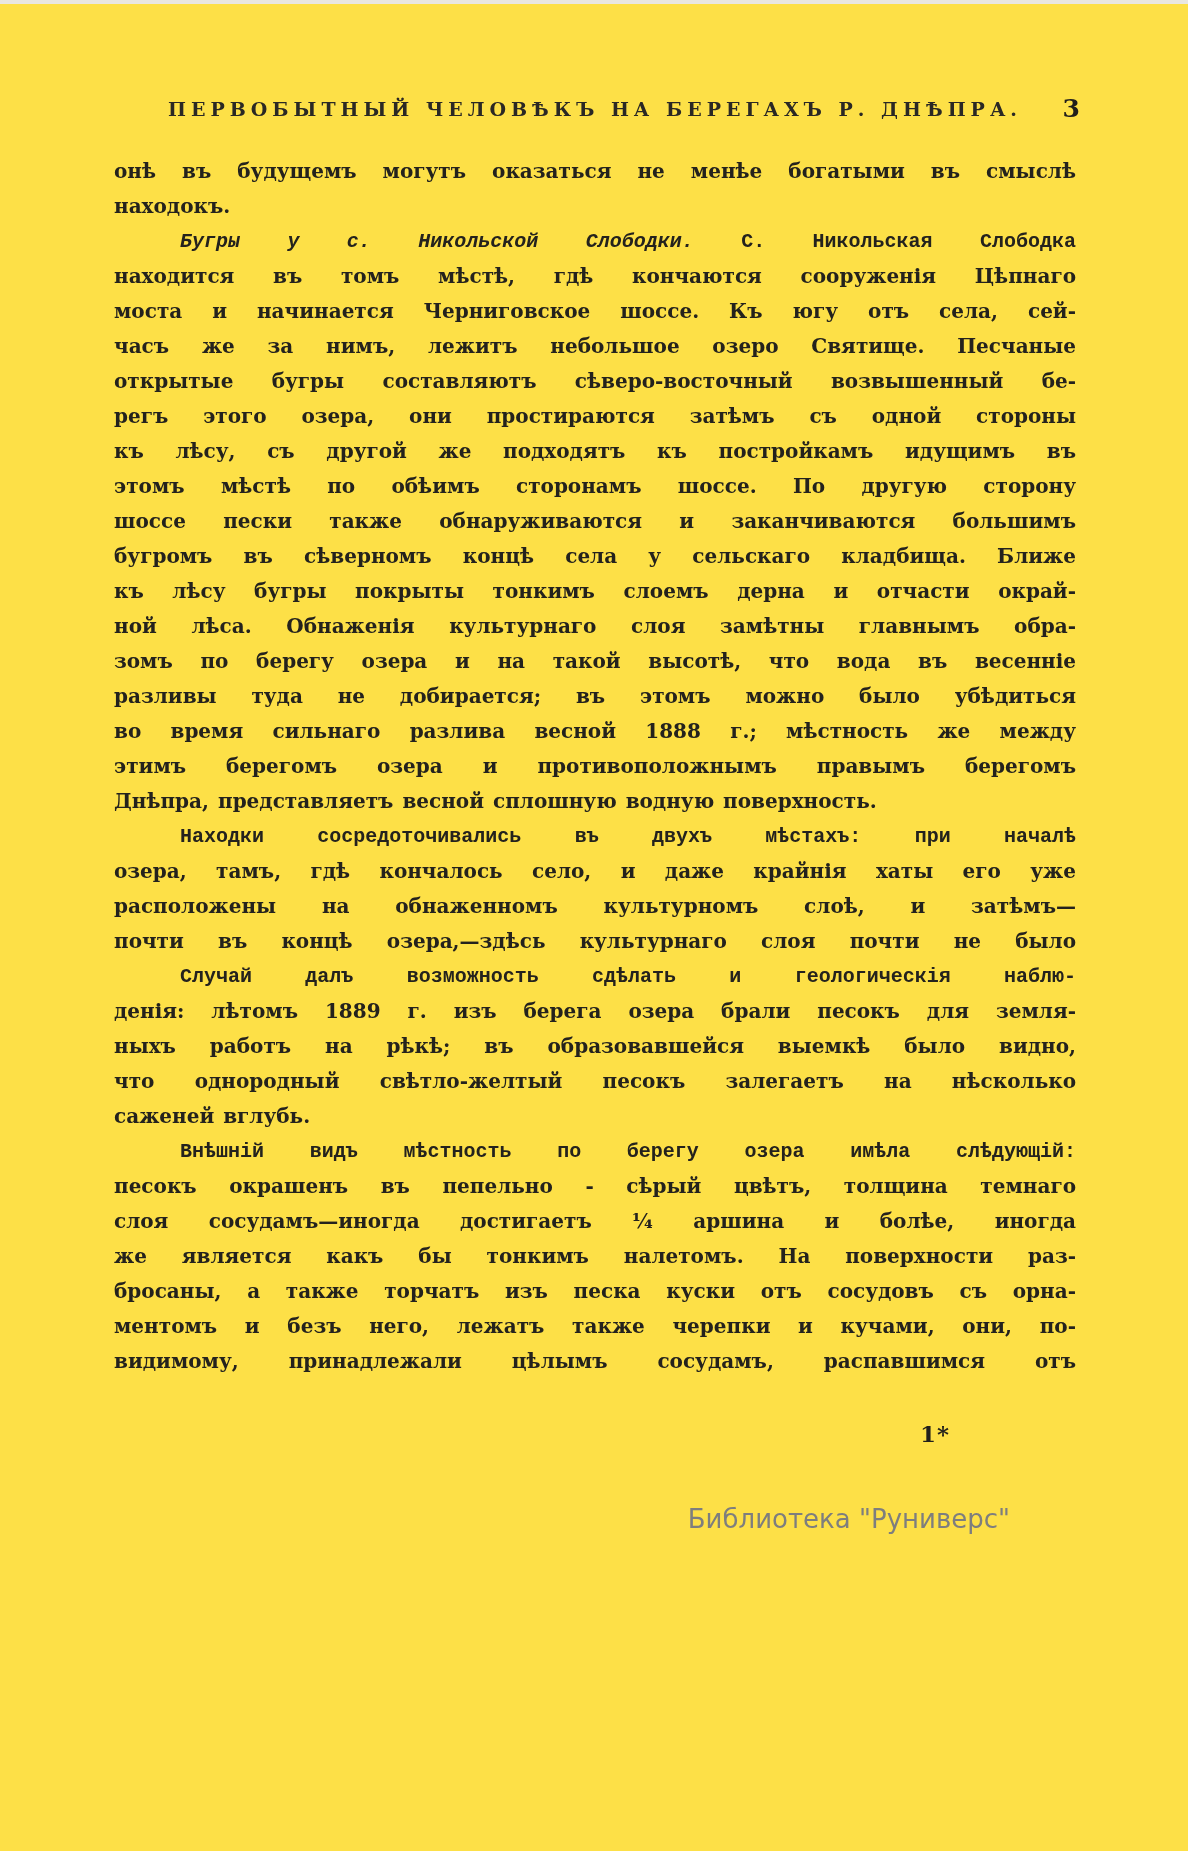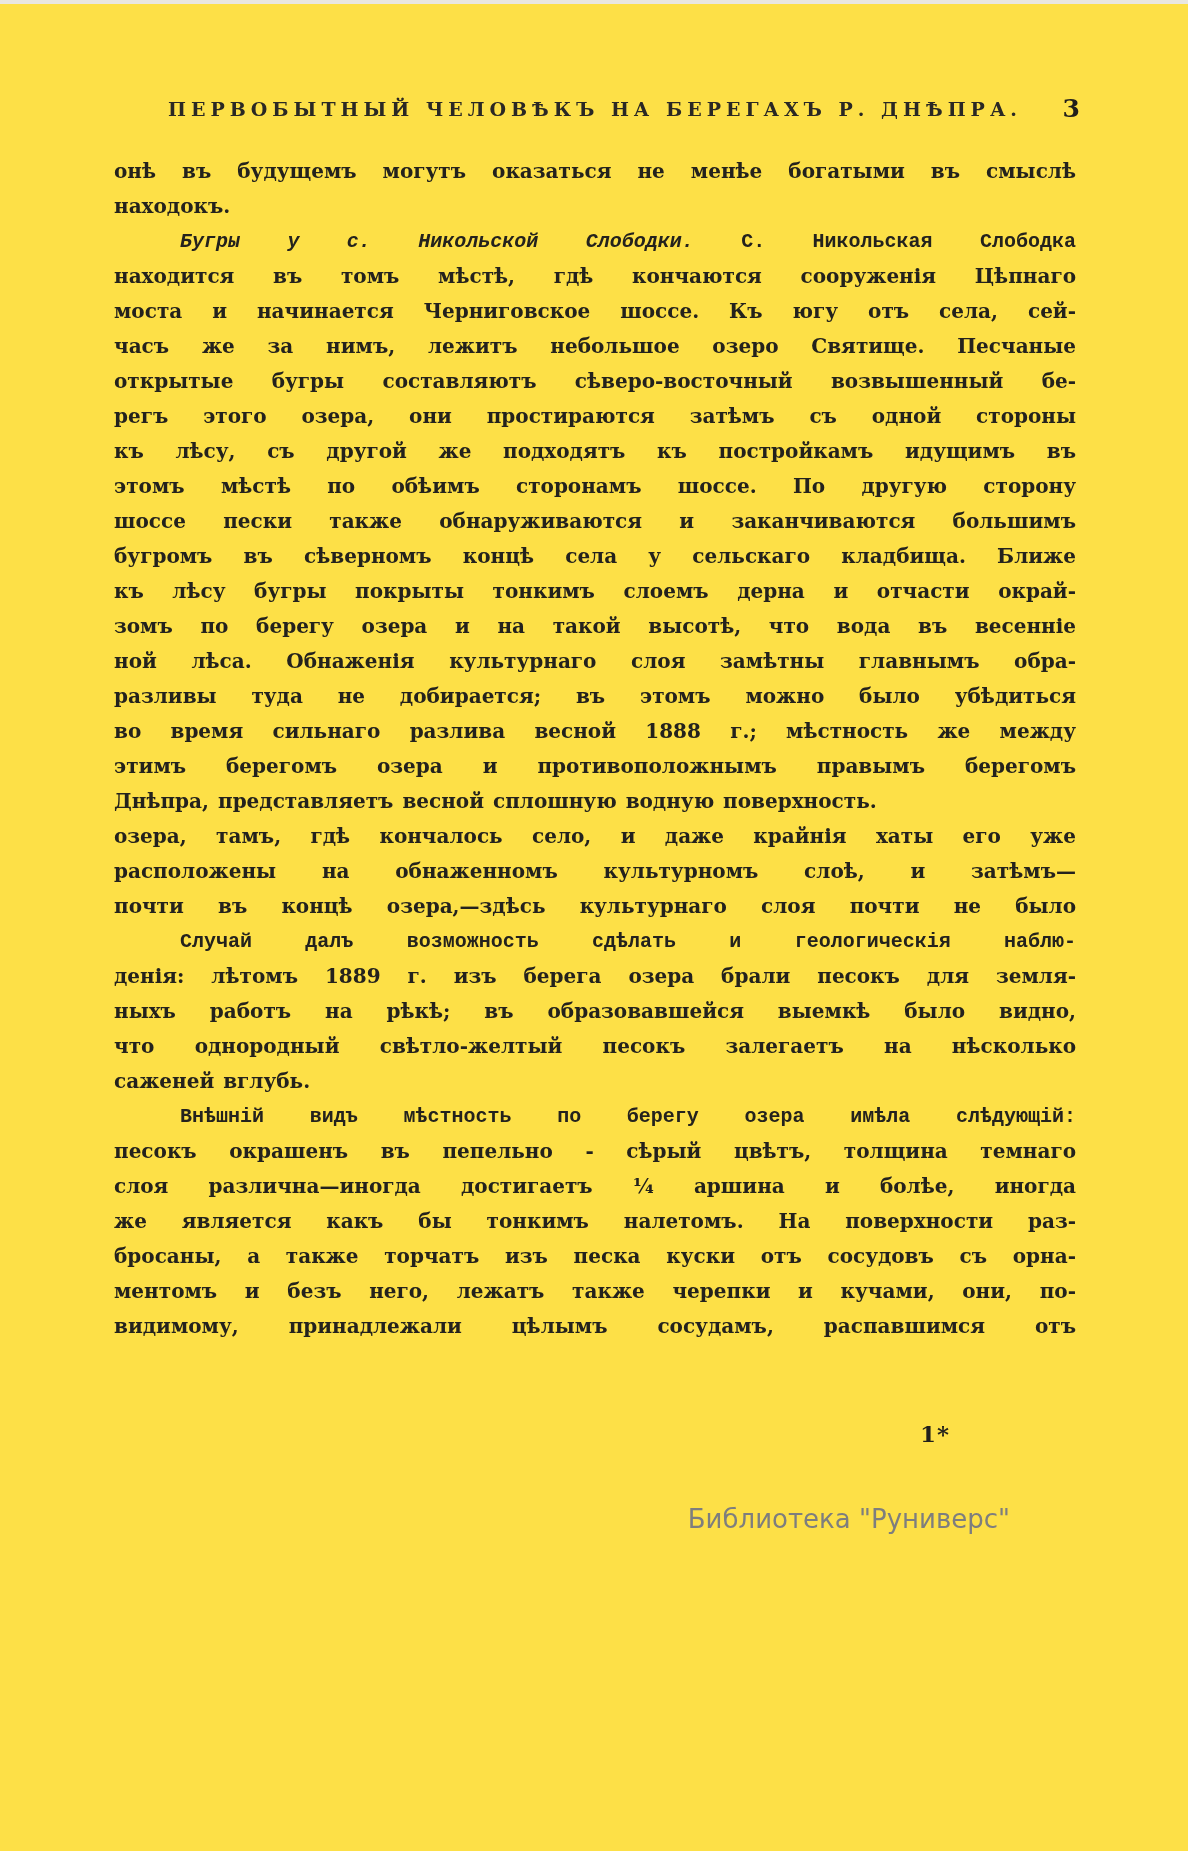--- a/index.html
+++ b/index.html
@@ -96,43 +96,44 @@
         <div class="line">находится въ томъ мѣстѣ, гдѣ кончаются сооруженія Цѣпнаго</div>
         <div class="line">моста и начинается Черниговское шоссе. Къ югу отъ села, сей-</div>
         <div class="line">часъ же за нимъ, лежитъ небольшое озеро Святище. Песчаные</div>
         <div class="line">открытые бугры составляютъ сѣверо-восточный возвышенный бе-</div>
         <div class="line">регъ этого озера, они простираются затѣмъ съ одной стороны</div>
         <div class="line">къ лѣсу, съ другой же подходятъ къ постройкамъ идущимъ въ</div>
         <div class="line">этомъ мѣстѣ по обѣимъ сторонамъ шоссе. По другую сторону</div>
         <div class="line">шоссе пески также обнаруживаются и заканчиваются большимъ</div>
         <div class="line">бугромъ въ сѣверномъ концѣ села у сельскаго кладбища. Ближе</div>
         <div class="line">къ лѣсу бугры покрыты тонкимъ слоемъ дерна и отчасти окрай-</div>
+        <div class="line">ной лѣса. Обнаженія культурнаго слоя замѣтны главнымъ обра-</div>
         <div class="line">зомъ по берегу озера и на такой высотѣ, что вода въ весенніе</div>
-        <div class="line">ной лѣса. Обнаженія культурнаго слоя замѣтны главнымъ обра-</div>
         <div class="line">разливы туда не добирается; въ этомъ можно было убѣдиться</div>
         <div class="line">во время сильнаго разлива весной 1888 г.; мѣстность же между</div>
         <div class="line">этимъ берегомъ озера и противоположнымъ правымъ берегомъ</div>
         <div class="line last">Днѣпра, представляетъ весной сплошную водную поверхность.</div>
       </div>
       <div class="paragraph">
+        <div class="line indent">Находки сосредоточивались въ двухъ мѣстахъ: при началѣ</div>
         <div class="line">озера, тамъ, гдѣ кончалось село, и даже крайнія хаты его уже</div>
         <div class="line">расположены на обнаженномъ культурномъ слоѣ, и затѣмъ—</div>
         <div class="line">почти въ концѣ озера,—здѣсь культурнаго слоя почти не было</div>
       </div>
       <div class="paragraph">
         <div class="line indent">Случай далъ возможность сдѣлать и геологическія наблю-</div>
         <div class="line">денія: лѣтомъ 1889 г. изъ берега озера брали песокъ для земля-</div>
         <div class="line">ныхъ работъ на рѣкѣ; въ образовавшейся выемкѣ было видно,</div>
         <div class="line">что однородный свѣтло-желтый песокъ залегаетъ на нѣсколько</div>
         <div class="line last">саженей вглубь.</div>
       </div>
       <div class="paragraph">
         <div class="line indent">Внѣшній видъ мѣстность по берегу озера имѣла слѣдующій:</div>
         <div class="line">песокъ окрашенъ въ пепельно - сѣрый цвѣтъ, толщина темнаго</div>
-        <div class="line">слоя различна—иногда достигаетъ ¼ аршина и болѣе, иногда</div>
+        <div class="line">слоя сосудамъ—иногда достигаетъ ¼ аршина и болѣе, иногда</div>
         <div class="line">же является какъ бы тонкимъ налетомъ. На поверхности раз-</div>
         <div class="line">бросаны, а также торчатъ изъ песка куски отъ сосудовъ съ орна-</div>
         <div class="line">ментомъ и безъ него, лежатъ также черепки и кучами, они, по-</div>
         <div class="line">видимому, принадлежали цѣлымъ сосудамъ, распавшимся отъ</div>
       </div>
     </div>
 
   <div class="footer-sig">1*</div>
 
   <div class="watermark">Библиотека "Руниверс"</div>

